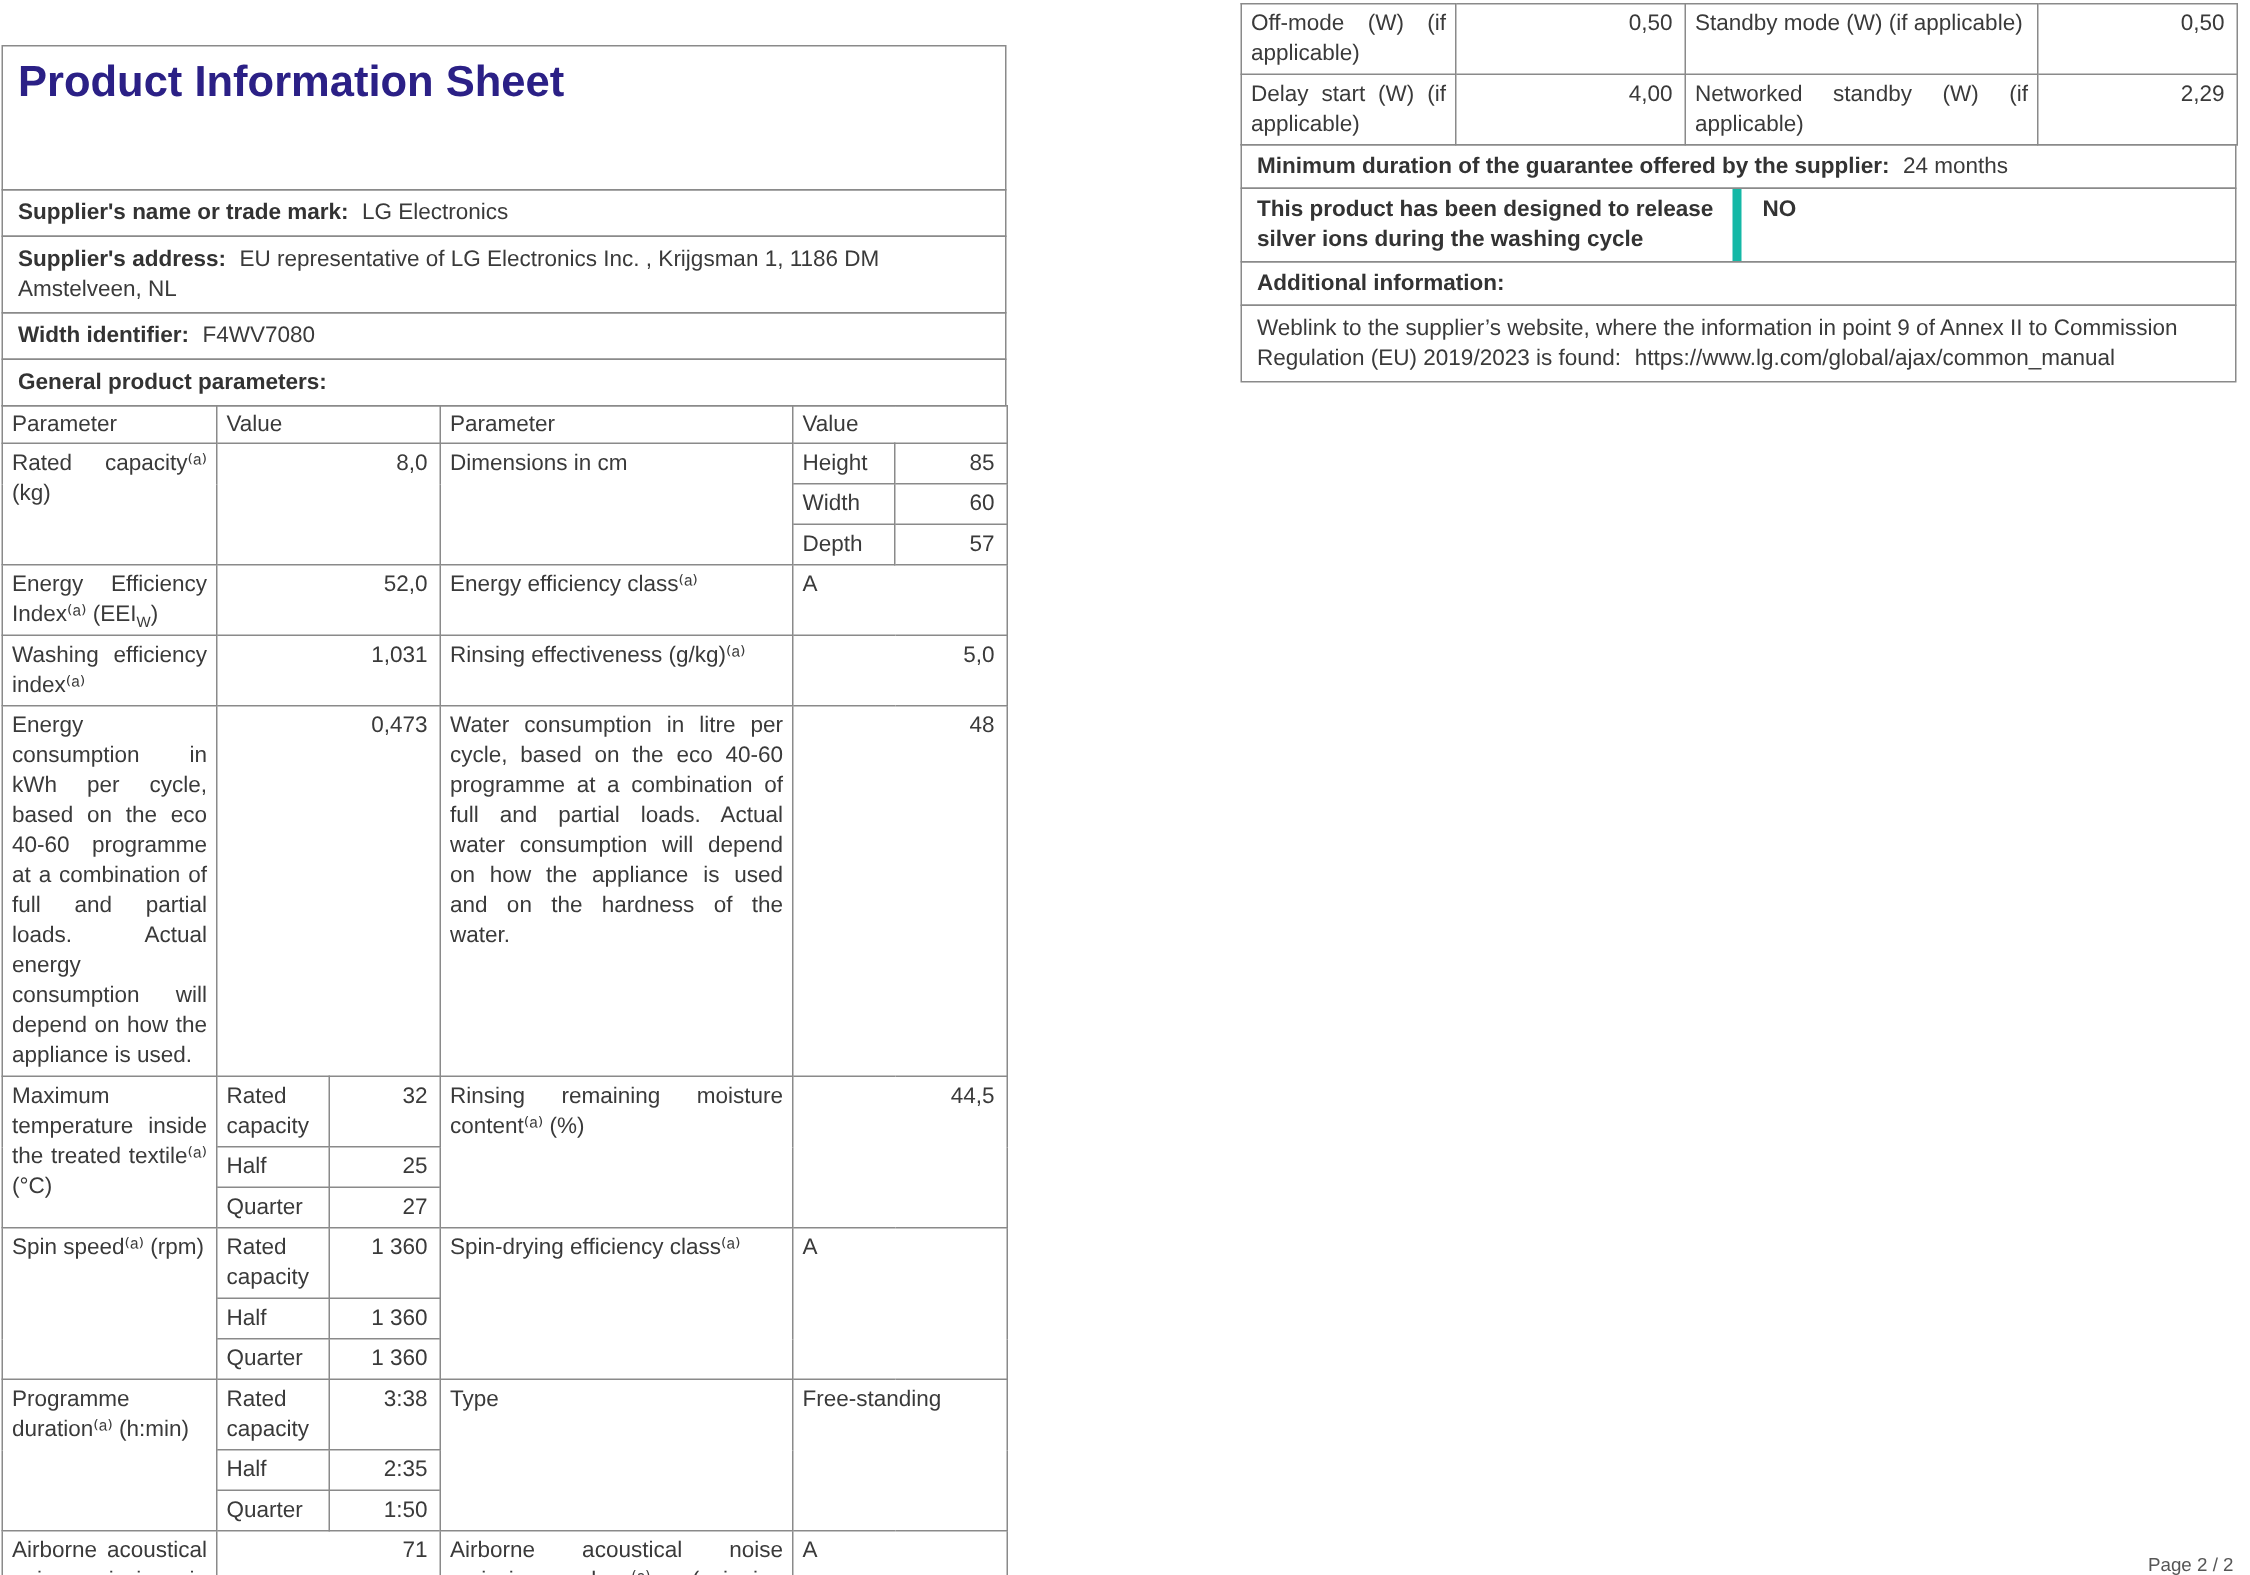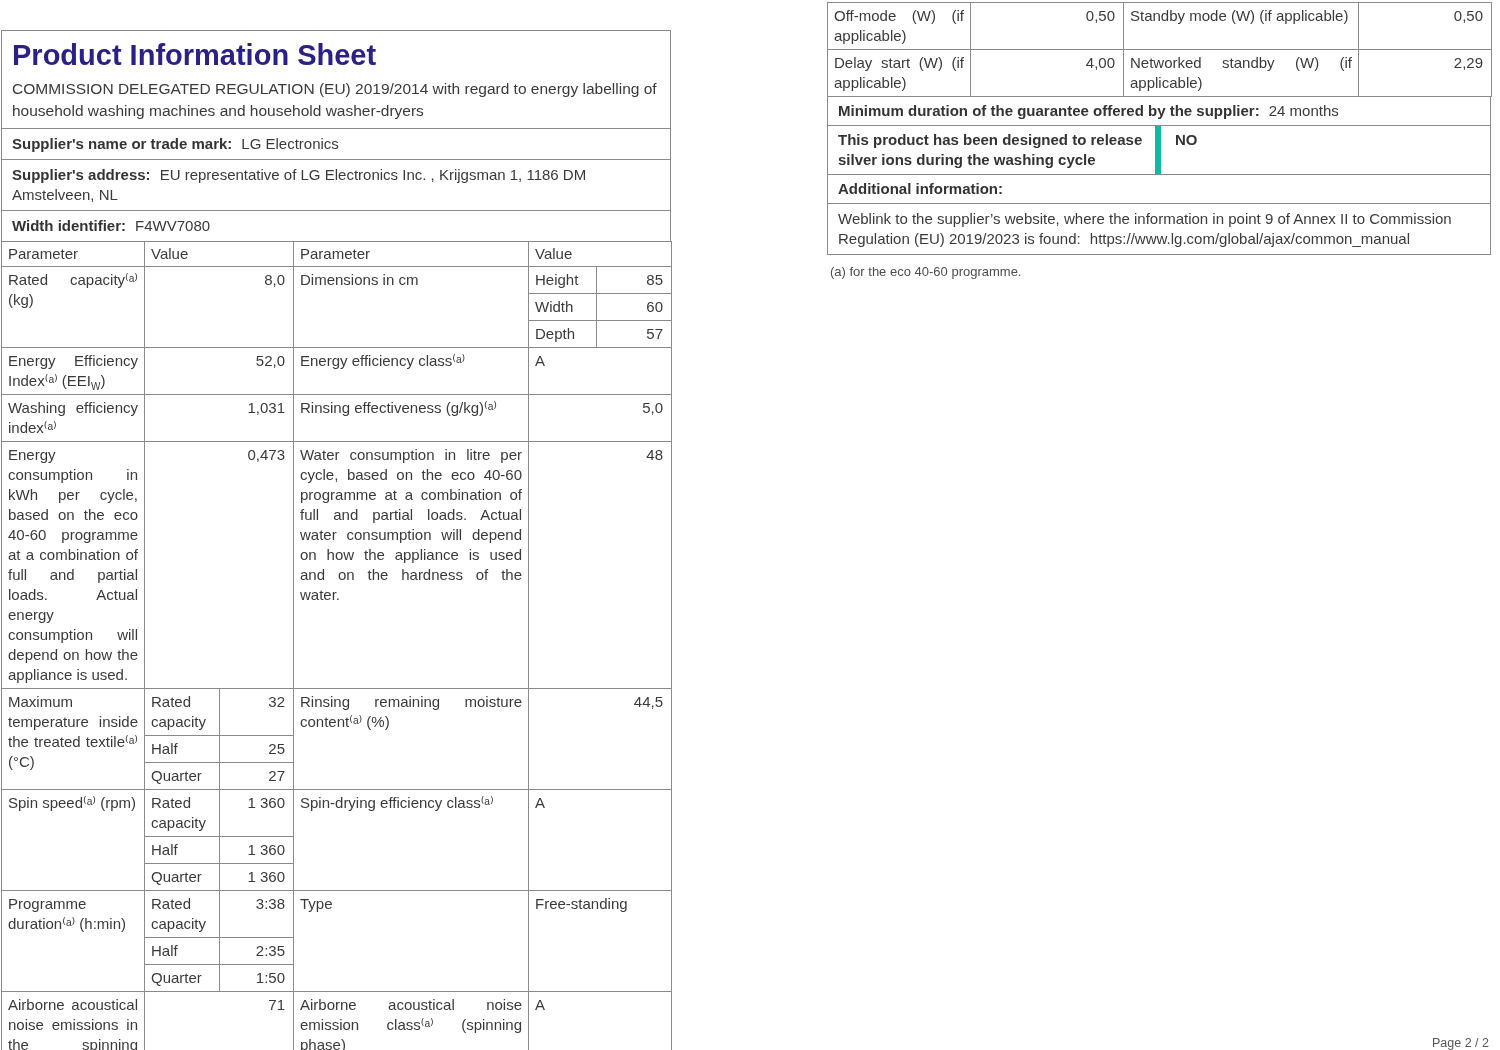--- a/index.html
+++ b/index.html
@@ -75,35 +75,37 @@
     font-size: 12.5px; color: #565656;
   }
 </style>
 </head>
 <body>
 
 <div class="page" id="page1">
 
   <div class="sec first title-sec">
     <h1 class="doc-title">Product Information Sheet</h1>
-    <p class="doc-subtitle">COMMISSION DELEGATED REGULATION (EU) 2019/2014 with regard to energy labelling of household washing machines and household washer-dryers</p>
   </div>
 
   <div class="sec">
     <span class="b">Supplier's name or trade mark:</span><span class="val-inline">LG Electronics</span>
   </div>
 
   <div class="sec">
     <span class="b">Supplier's address:</span><span class="val-inline">EU representative of LG Electronics Inc. , Krijgsman 1, 1186 DM Amstelveen, NL</span>
   </div>
 
   <div class="sec">
     <span class="b">Width identifier:</span><span class="val-inline">F4WV7080</span>
   </div>
 
+  <div class="sec">
+    <span class="b">General product parameters:</span>
+  </div>
 
   <table class="grid">
     <colgroup>
       <col style="width:143px">
         <col style="width:75px">
         <col style="width:74px">
       <col style="width:235px">
         <col style="width:68px">
         <col style="width:75px">
     </colgroup>
@@ -249,16 +251,15 @@
 
   <div class="sec" style="padding:4px 8px 4px 10px; min-height:29px">
     <span class="b">Additional information:</span>
   </div>
 
   <div class="sec" style="padding:5px 8px 5px 10px; min-height:50px">
     <span>Weblink to the supplier’s website, where the information in point 9 of Annex II to Commission Regulation (EU) 2019/2023 is found:</span>
     <span style="margin-left:5px">https://www.lg.com/global/ajax/common_manual</span>
   </div>
 
-  <div class="footnote">(a) for the eco 40-60 programme.</div>
 
   <div class="pagenum">Page 2 / 2</div>
 </div>
 
 </body></html>

